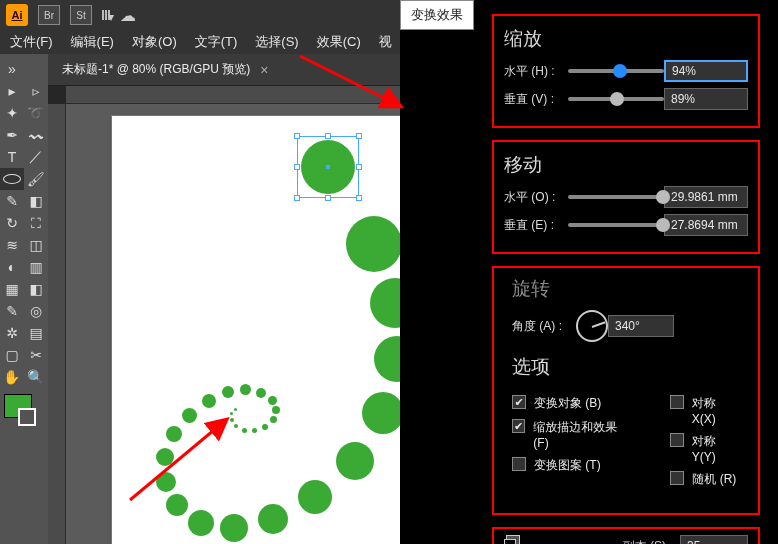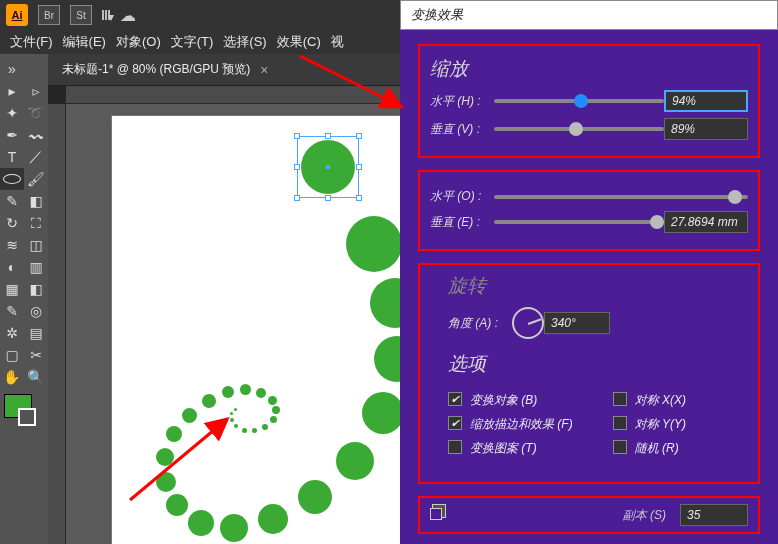--- a/index.html
+++ b/index.html
@@ -7,21 +7,21 @@
 
   
   .topbar { height: 30px; background: #333; display: flex; align-items: center; padding: 0 6px; gap: 10px; }
   .ai-logo { width: 22px; height: 22px; background: #ff9a00; color: #330000; display:flex;align-items:center;justify-content:center;font-weight:bold; font-size:11px; border-radius:3px;text-decoration:underline; }
   .topbar .sq { width: 22px; height: 20px; border:1px solid #888; background:#444; display:flex;align-items:center;justify-content:center; font-size:10px; color:#ccc; }
   .topbar .grid-ico { display:flex; gap:1px; }
   .topbar .grid-ico span { width:2px; height:10px; background:#bbb; }
   .topbar .cloud { color:#ccc; font-size:16px; }
 
   
-  .menubar { height: 24px; background: #333; display: flex; align-items: center; padding-left: 10px; gap: 10px; font-size: 13px; }
+  .menubar { height: 24px; background: #333; display: flex; align-items: center; padding-left: 10px; gap: 18px; font-size: 13px; }
   .menubar span { color: #e5e5e5; }
 
   
   .main { position: absolute; top:54px; left:0; right:0; bottom:0; display:flex; }
 
   
   .toolbar { width: 48px; background: #535353; display:flex; flex-direction:column; padding:4px 0; }
   .toolrow { display:flex; }
   .tool { width:24px; height:22px; display:flex; align-items:center; justify-content:center; color:#ddd; font-size:14px; position:relative; }
   .tool.sel { background:#333; }
@@ -44,35 +44,35 @@
   .sel-circle .bbox { position:absolute; inset:0; border:1px solid #4aa7ff; }
   .handle { position:absolute; width:6px; height:6px; background:#fff; border:1px solid #4aa7ff; }
   .h-nw{top:-3px;left:-3px}.h-n{top:-3px;left:50%;margin-left:-3px}.h-ne{top:-3px;right:-3px}
   .h-w{top:50%;left:-3px;margin-top:-3px}.h-e{top:50%;right:-3px;margin-top:-3px}
   .h-sw{bottom:-3px;left:-3px}.h-s{bottom:-3px;left:50%;margin-left:-3px}.h-se{bottom:-3px;right:-3px}
   .center-dot { position:absolute; top:50%; left:50%; width:4px; height:4px; margin:-2px; background:#4aa7ff; }
   
   .spiral div { position:absolute; border-radius:50%; background:#3aaa35; }
 
   
-  .dialog { position:absolute; top:0; left:400px; right:0; bottom:0; background:#4c1d95; display:flex; flex-direction:column;font-style:italic; }
+  .dialog { position:absolute; top:0; left:400px; right:0; bottom:0; background:#000000; display:flex; flex-direction:row; }
   .dialog-header { height:30px; background:#fff; color:#222; display:flex; align-items:center; padding:0 10px; font-size:13px; border:1px solid #888; }
   .dialog-body { flex:1; padding: 14px 18px; overflow:hidden; position:relative; }
 
   .sect { border:2px solid #ff0000; padding:10px 10px; margin-bottom:12px; }
   .sect-title { color:#d8d8d8; font-size:19px; margin-bottom:8px; }
   .row { display:flex; align-items:center; margin: 6px 0; }
   .lbl { width:64px; color:#ddd; font-size:12px; white-space:nowrap; }
   .slider { flex:1; height:4px; background:#888; position:relative; border-radius:2px; }
   .thumb { position:absolute; width:14px; height:14px; border-radius:50%; top:-5px; background:#bbb; }
   .thumb.blue { background:#248cff; }
   .valbox { width:84px; height:22px; background:#333; border:1px solid #666; color:#e5e5e5; display:flex; align-items:center; padding:0 6px; font-size:12px; }
   .valbox.sel { border:2px solid #4aa7ff; background:#333; }
 
-  .rot-sect { border:2px solid #ff0000; padding:14px 28px 18px; margin-bottom:10px; }
+  .rot-sect { border:2px solid #ff0000; padding:14px 18px 18px; margin-bottom:10px; }
   .angle-dial { width:32px; height:32px; border:2px solid #ccc; border-radius:50%; position:relative; }
   .angle-dial .needle { position:absolute; width:14px; height:2px; background:#ccc; left:50%; top:50%; transform-origin:left center; transform:rotate(-20deg); }
 
   .opt-sect { margin-top:12px; }
   .opt-cols { display:flex; gap:40px; margin-top:4px; }
   .chk-row { display:flex; align-items:flex-start; gap:8px; margin:7px 0; color:#eaeaea; font-size:12px; }
   .chk { width:14px; height:14px; border:1px solid #888; background:#333; display:flex; align-items:center; justify-content:center; }
   .chk.on::after { content:"✔"; font-size:11px; color:#e5e5e5; }
 
   .copy-sect { border:2px solid #ff0000; padding:6px 10px; display:flex; align-items:center; gap:14px; margin-top:12px; }
@@ -251,25 +251,27 @@
       <div class="row">
         <div class="lbl">垂直 (V) :</div>
         <div class="slider">
             <div class="thumb" style="left:44%"></div>
           </div>
         <div class="valbox">89%</div>
       </div>
     </div>
 
     <div class="sect">
+      <div class="sect-title">移动</div>
       <div class="row">
         <div class="lbl">水平 (O) :</div>
         <div class="slider">
             <div class="thumb" style="left:92%"></div>
           </div>
+        <div class="valbox">29.9861 mm</div>
       </div>
       <div class="row">
         <div class="lbl">垂直 (E) :</div>
         <div class="slider">
             <div class="thumb" style="left:92%"></div>
           </div>
         <div class="valbox">27.8694 mm</div>
       </div>
     </div>
 

